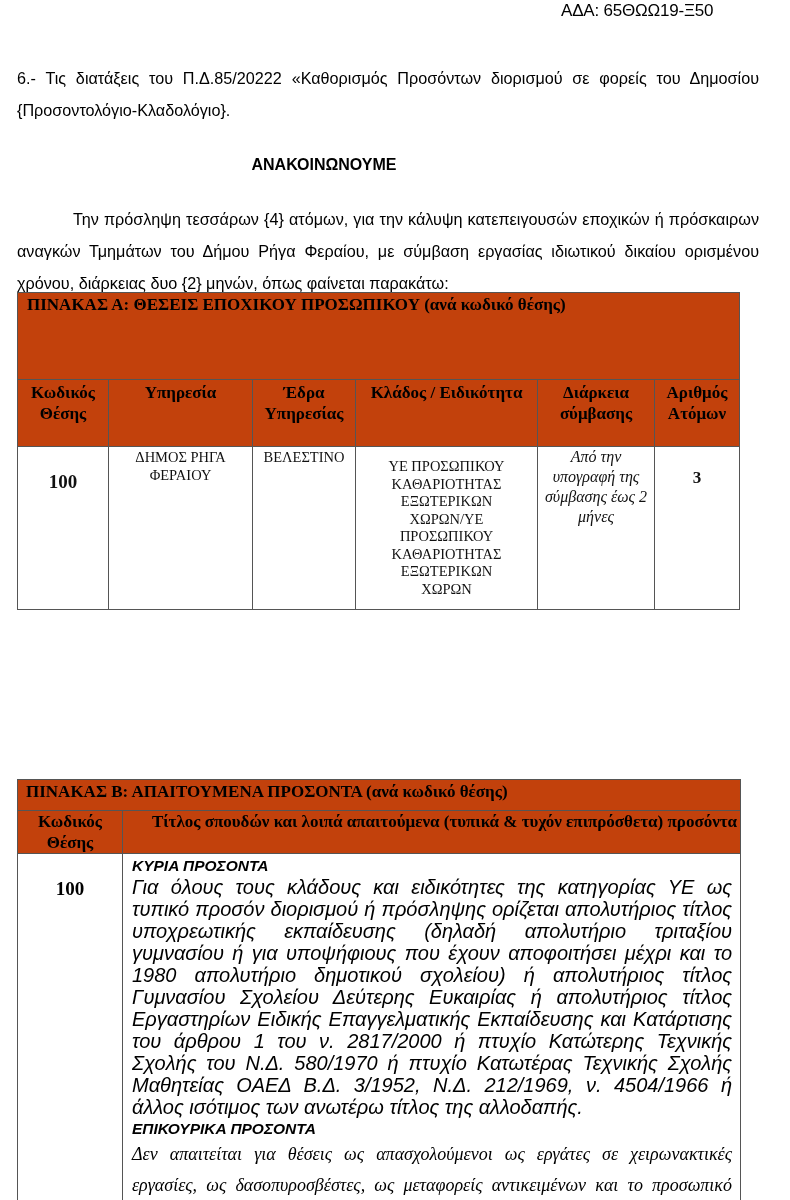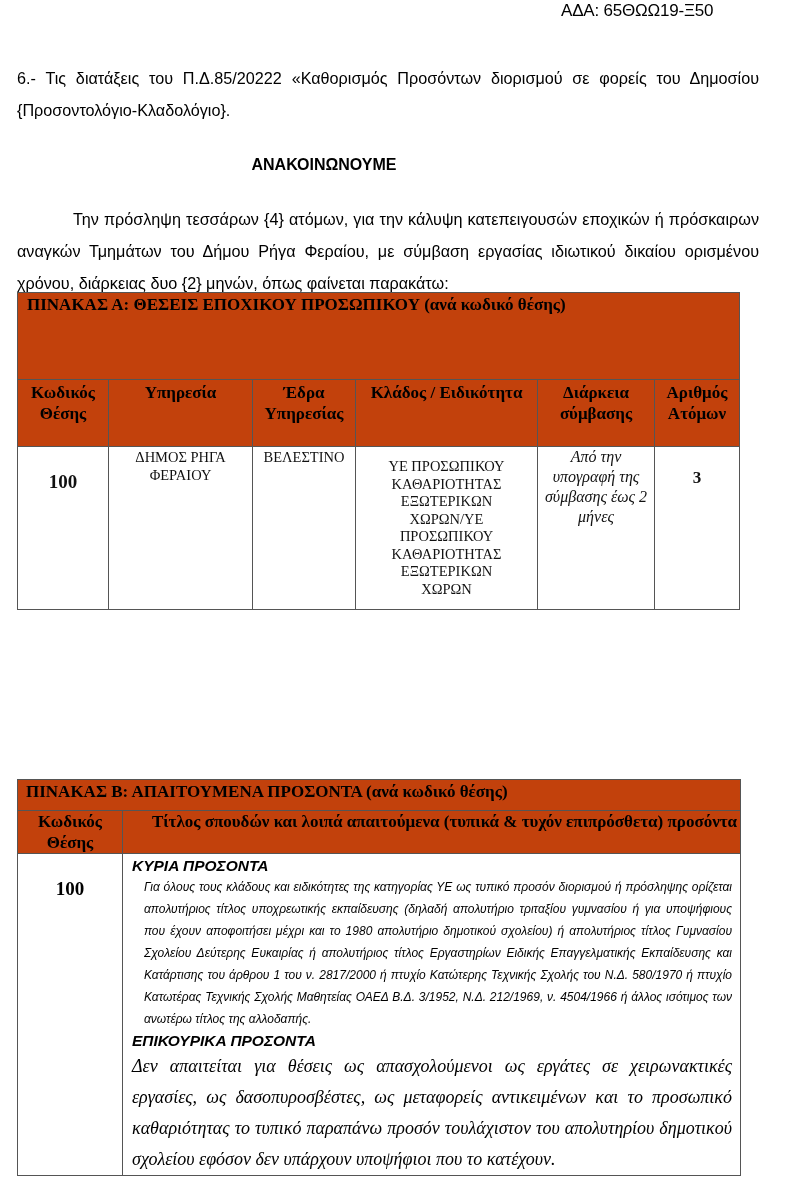--- a/index.html
+++ b/index.html
@@ -27,21 +27,21 @@
   #tableA .r2 td { height: 138px; }
 
   #tableB { left: 17px; top: 779px; width: 723px; }
   #tableB .title { height: 28px; font-family: "Liberation Serif", serif; font-weight: bold; font-size: 17px; text-align: left; padding: 2px 8px 0; }
   #tableB .hdr th { height: 42px; font-family: "Liberation Serif", serif; font-weight: bold; font-size: 17px; line-height: 21px; }
   #tableB .hdr th.c1 { text-align: center; }
   #tableB .hdr th.c2 { text-align: center; padding-left: 26px; }
   #tableB td.code { font-family: "Liberation Serif", serif; font-weight: bold; font-size: 19px; text-align: center; padding-top: 24px; }
   #tableB td.body { padding: 1px 8px 0 9px; font-style: italic; }
   .subhead { font-family: "Liberation Sans", sans-serif; font-weight: bold; font-size: 15.5px; line-height: 21px; }
-  .bodytext { font-family: "Liberation Sans", sans-serif; font-size: 12px; line-height: 22px; text-align: justify; margin-left: 12px; }
+  .bodytext { font-family: "Liberation Sans", sans-serif; font-size: 20px; line-height: 22px; text-align: justify; }
   .bodyserif { font-family: "Liberation Serif", serif; font-size: 18px; line-height: 31px; text-align: justify; }
 </style>
 </head>
 <body>
 
 <div id="ada">ΑΔΑ: 65ΘΩΩ19-Ξ50</div>
 
 <div id="p6" class="para">6.- Τις διατάξεις του Π.Δ.85/20222 «Καθορισμός Προσόντων διορισμού σε φορείς του Δημοσίου {Προσοντολόγιο-Κλαδολόγιο}.</div>
 
 <div id="heading">ΑΝΑΚΟΙΝΩΝΟΥΜΕ</div>

